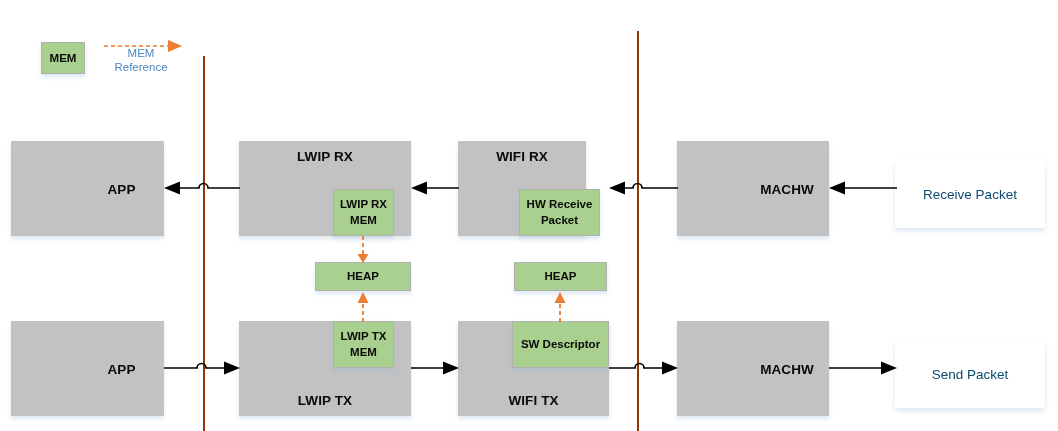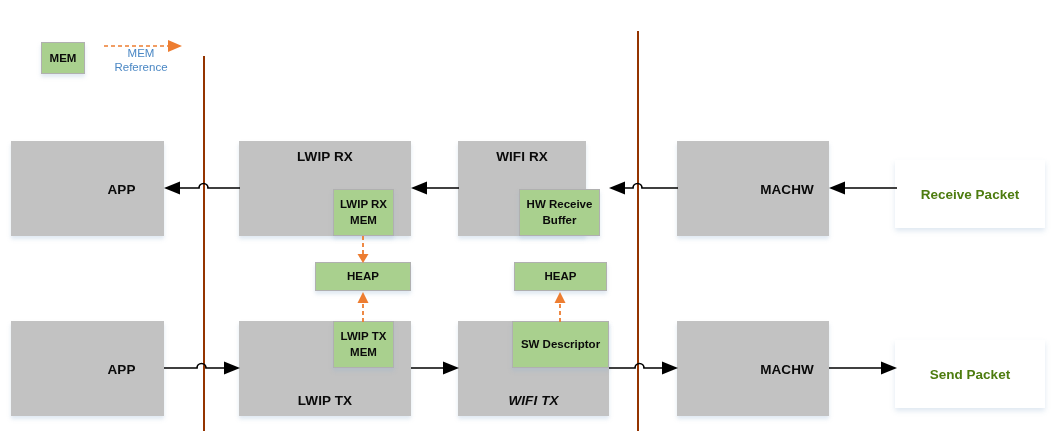--- a/index.html
+++ b/index.html
@@ -56,23 +56,23 @@
   }
 
   
   .white-box {
     background: #ffffff;
     box-shadow: 0 3px 5px rgba(150,180,210,0.30);
     box-sizing: border-box;
     display: flex;
     align-items: center;
     justify-content: center;
-    font-weight: bold;
+    font-weight: normal;
     font-size: 13.5px;
-    color: #4d7c0f;
+    color: #0c4a6e;
   }
 
   
   .vrule {
     width: 2px;
     background: #943400;
   }
 
   
   .legend-mem {
@@ -133,21 +133,21 @@
     </div>
   </div>
 
   <div class="abs grey-box" style="left:458px; top:141px; width:128px; height:95px;">
     <span class="blk-label label-top">WIFI RX</span>
   </div>
 
   <div class="abs green-box" style="left:519px; top:189px; width:81px; height:47px;">
     <div>
       <div>HW Receive</div>
-      <div>Buffer</div>
+      <div>Packet</div>
     </div>
   </div>
 
   <div class="abs grey-box" style="left:677px; top:141px; width:152px; height:95px;">
     <span class="blk-label label-mid">MACHW</span>
   </div>
 
   <div class="abs white-box" style="left:895px; top:160px; width:150px; height:68px;">
     <span>Receive Packet</span>
   </div>
@@ -168,21 +168,21 @@
     <span class="blk-label label-bottom">LWIP TX</span>
   </div>
 
   <div class="abs green-box" style="left:333px; top:321px; width:61px; height:47px;">
     <div>
       <div>LWIP TX</div>
       <div>MEM</div>
     </div>
   </div>
 
-  <div class="abs grey-box" style="left:458px; top:321px; width:151px; height:95px;font-style:italic;">
+  <div class="abs grey-box" style="left:458px; top:321px; width:151px; height:95px;">
     <span class="blk-label label-bottom">WIFI TX</span>
   </div>
 
   <div class="abs green-box" style="left:512px; top:321px; width:97px; height:47px;">
     <span>SW Descriptor</span>
   </div>
 
   <div class="abs grey-box" style="left:677px; top:321px; width:152px; height:95px;">
     <span class="blk-label label-mid">MACHW</span>
   </div>

